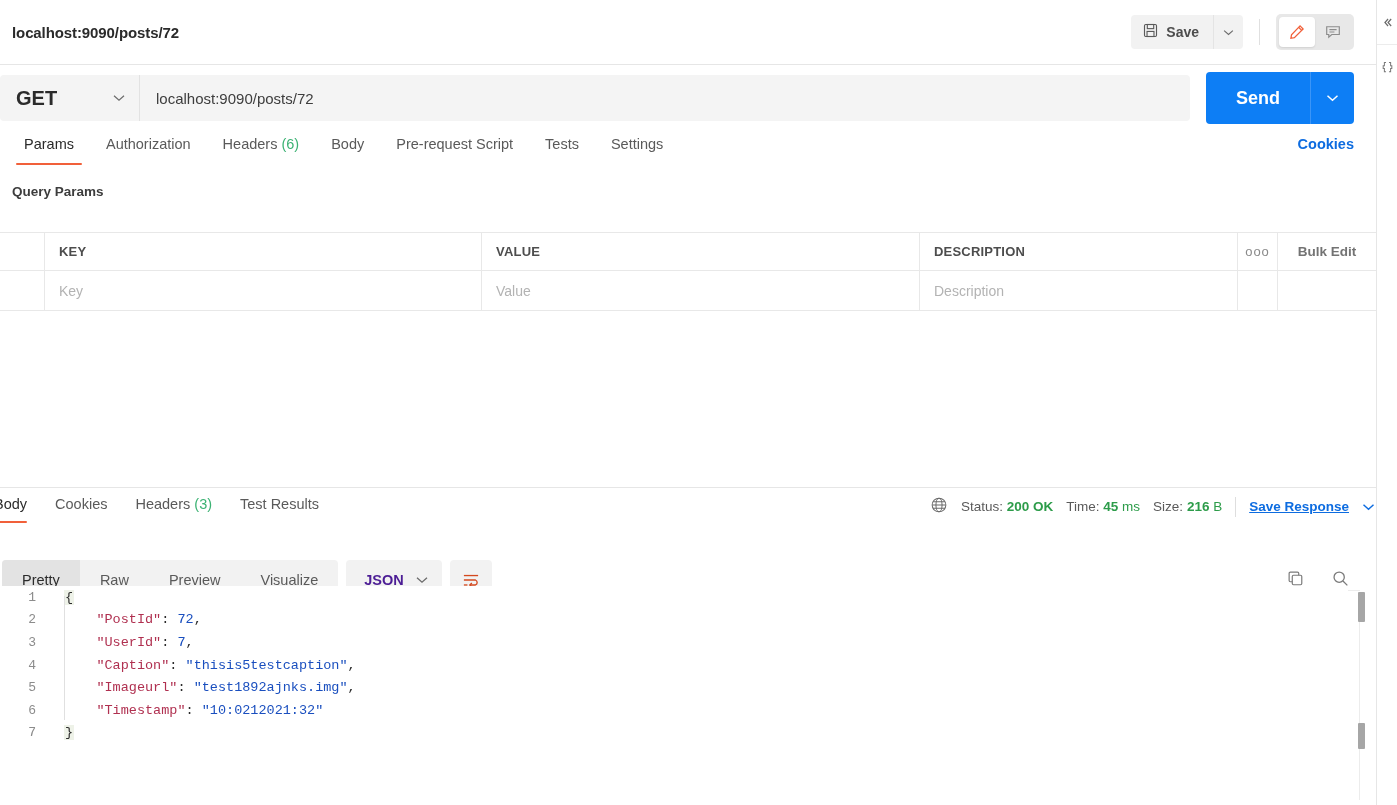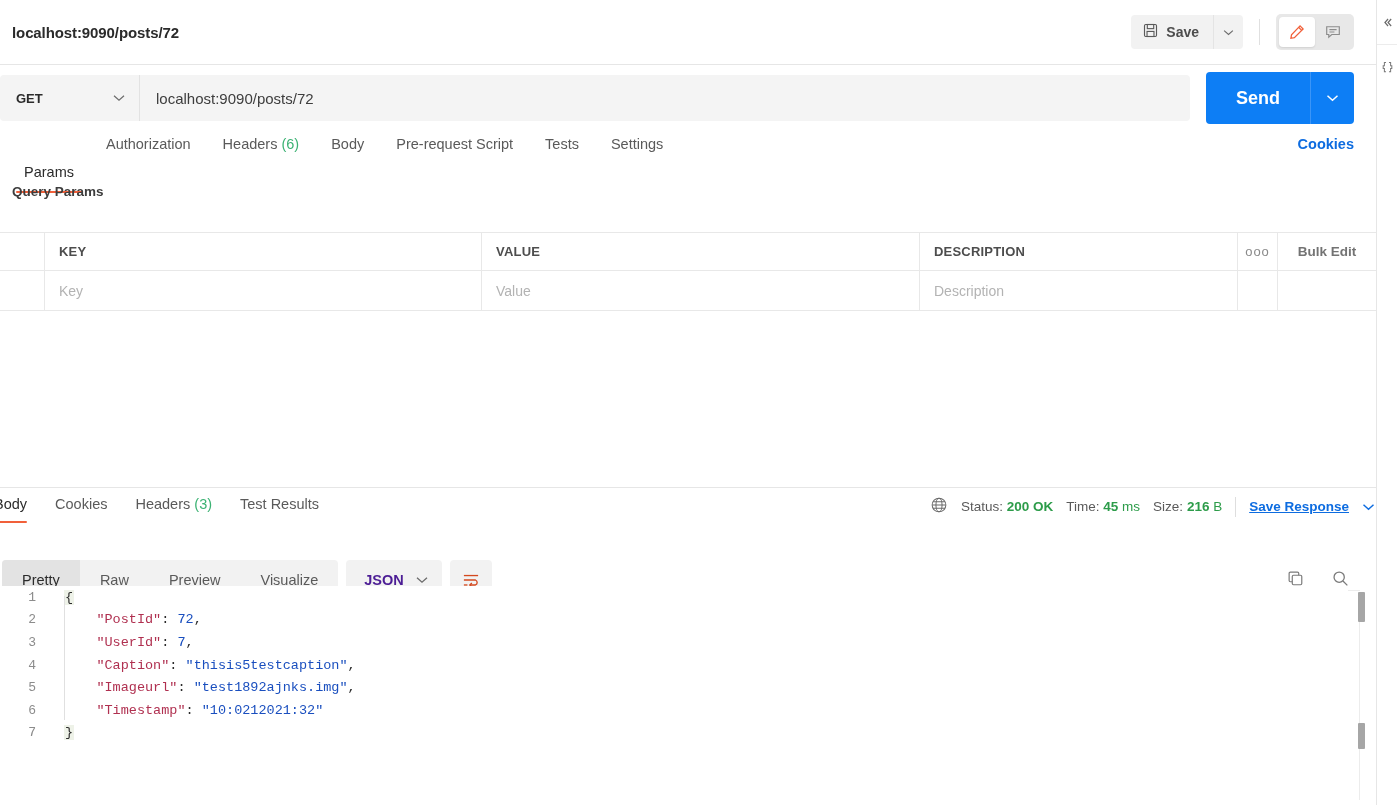--- a/index.html
+++ b/index.html
@@ -52,21 +52,21 @@
   .urlbar {
     position: absolute; left: 0; top: 65px; width: 1376px; height: 66px;
     display: flex; align-items: center; padding: 0 22px 0 0;
   }
   .method-box {
     width: 140px; height: 46px; background: #f4f4f4;
     border-right: 1px solid #e2e2e2; border-radius: 4px 0 0 4px;
     display: flex; align-items: center; justify-content: space-between;
     padding: 0 14px 0 16px; cursor: pointer;
   }
-  .method-label { font-size: 13px; font-weight: bold; color: #2b2b2b; }
+  .method-label { font-size: 20px; font-weight: bold; color: #2b2b2b; }
   .url-input {
     flex: 1; height: 46px; background: #f4f4f4; border: none;
     border-radius: 0 4px 4px 0; padding: 0 16px;
     font-size: 15px; color: #3d3d3d; font-family: "Liberation Sans", sans-serif;
     outline: none;
   }
   .send-group { display: flex; margin-left: 16px; height: 52px; }
   .send-btn {
     background: #0d7ef5; border: none; color: #fff; font-size: 18px;
     font-weight: bold; padding: 0 30px; border-radius: 4px 0 0 4px;
@@ -80,21 +80,21 @@
 
   
   .reqtabs {
     position: absolute; left: 0; top: 133px; width: 1376px; height: 42px;
     display: flex; align-items: flex-start; padding-left: 8px;
   }
   .rtab {
     position: relative; font-size: 14.5px; color: #5a5a5a;
     padding: 3px 16px 13px 16px; cursor: pointer; white-space: nowrap;
   }
-  .rtab.active { color: #2b2b2b; margin-top: 28px; }
+  .rtab.active { color: #2b2b2b; }
   .rtab.active::after {
     content: ""; position: absolute; left: 8px; right: 8px; bottom: 0;
     height: 2.5px; background: #f1603a; border-radius: 2px;
   }
   .tab-count { color: #3bb273; }
   .cookies-link {
     position: absolute; right: 22px; top: 3px; font-size: 14.5px;
     color: #0d6ce0; font-weight: bold; cursor: pointer;
   }
 

